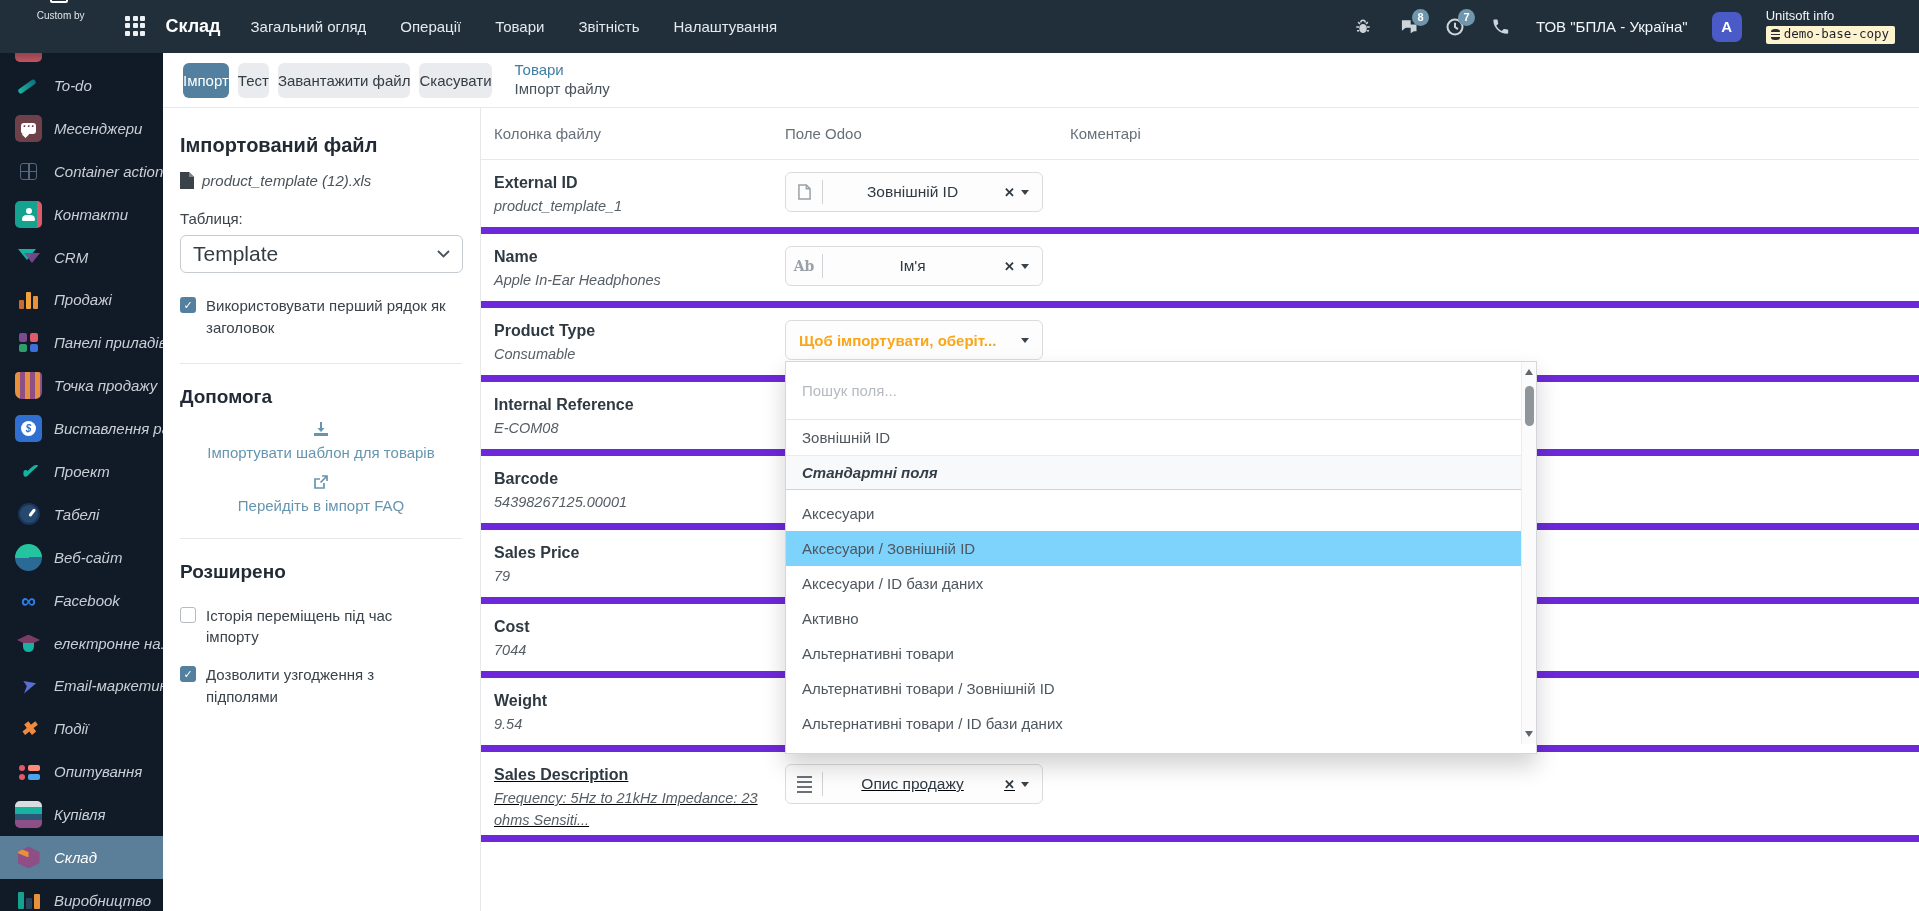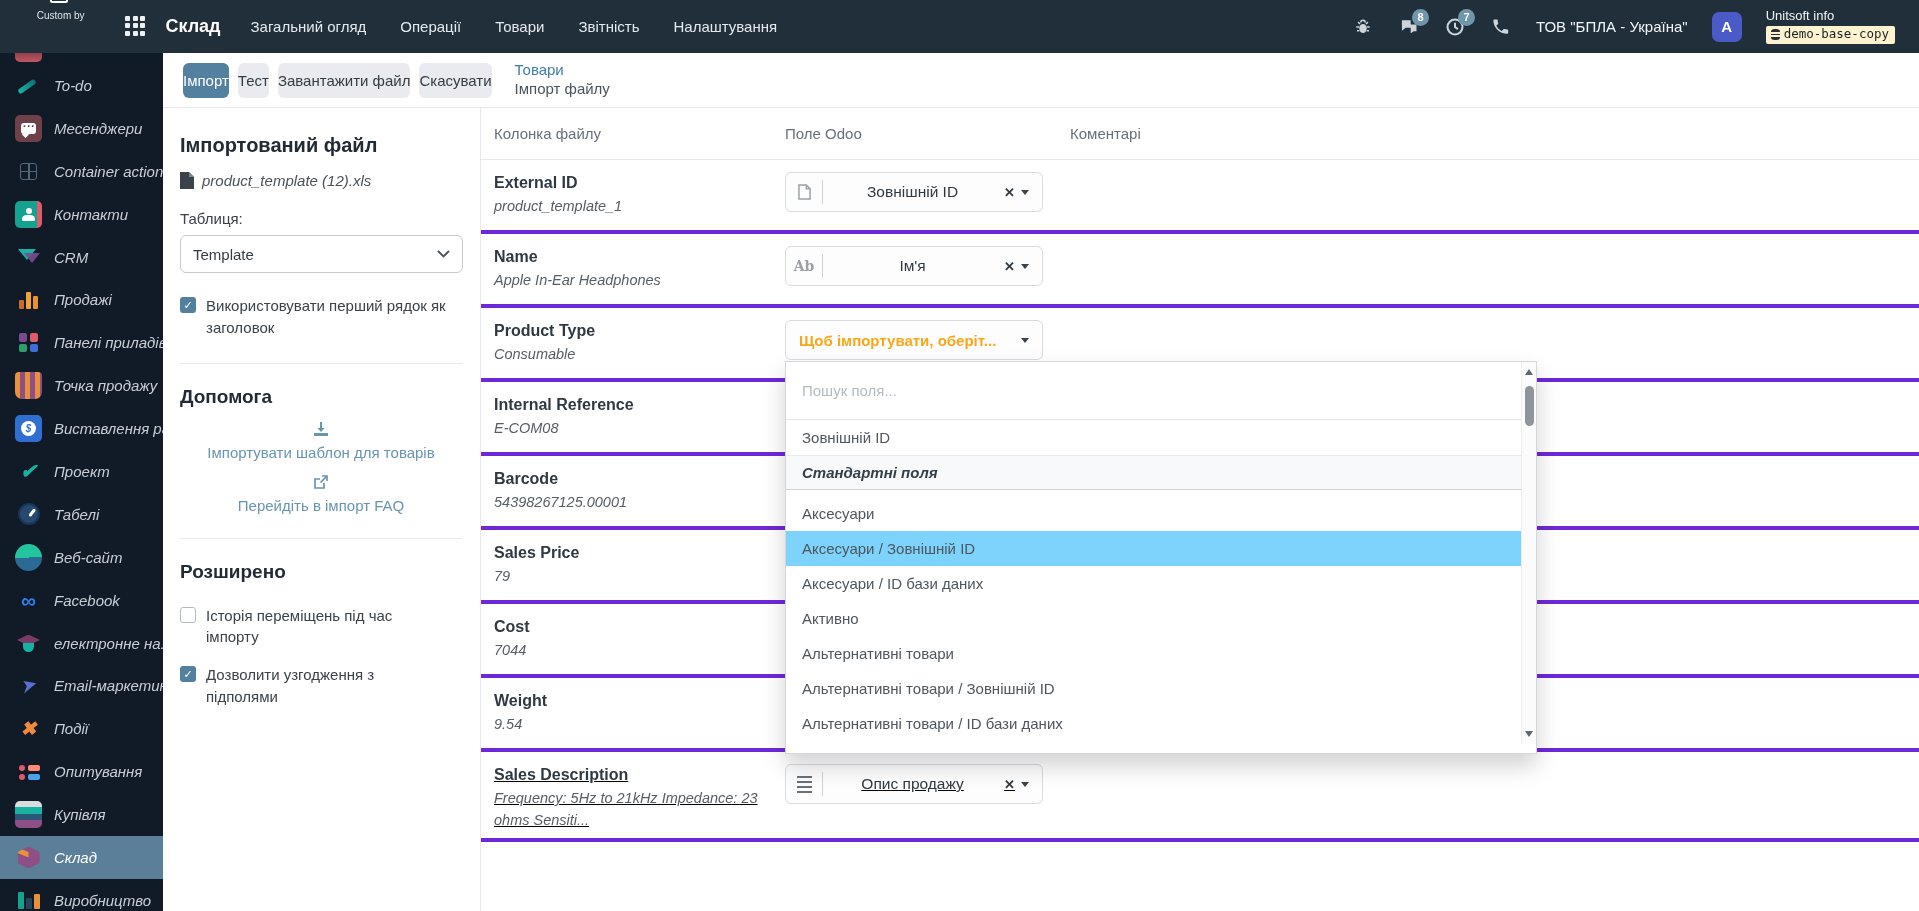--- a/index.html
+++ b/index.html
@@ -95,37 +95,37 @@
   .bc-link { font-size:15px; color:#3f7ea3; cursor:pointer; }
   .bc-cur { font-size:15px; color:#49525a; }
 
   
   .panel { position:absolute; left:0; top:55px; width:318px; bottom:0; border-right:1px solid #e6e8eb; padding:26px 18px 0 17px; }
   .h1 { font-size:20px; font-weight:700; color:#222b35; }
   .filerow { display:flex; align-items:center; gap:8px; margin-top:15px; }
   .filename { font-style:italic; font-size:15px; color:#4a525a; }
   .flabel { font-size:15px; color:#3a424a; margin-top:21px; }
   .select { margin-top:8px; width:283px; height:38px; border:1px solid #c6cbd0; border-radius:6px; background:#fff; display:flex; align-items:center; justify-content:space-between; padding:0 12px; cursor:pointer; }
-  .select span { font-size:15px; color:#343c44; }
+  .select span { font-size:21px; color:#343c44; }
   .cbrow { display:flex; gap:10px; margin-top:22px; }
   .cb { width:16px; height:16px; border-radius:3px; flex:none; margin-top:2px; display:flex; align-items:center; justify-content:center; cursor:pointer; }
   .cb.on { background:#54809f; color:#fff; font-size:11px; }
   .cb.off { background:#fff; border:1px solid #b4bac1; }
   .cbtext { font-size:15px; color:#3a424a; line-height:1.45; max-width:245px; }
   .divider { border:none; border-top:1px solid #e6e8eb; margin:24px 0 0 0; }
   .h2 { font-size:19px; font-weight:700; color:#222b35; margin-top:22px; }
   .hlink { display:flex; align-items:center; gap:8px; margin-top:14px; color:#6795af; font-size:15px; cursor:pointer;flex-direction:column; }
   .cbtext.narrow { max-width:225px; }
 
   
   .table-area { position:absolute; left:318px; top:55px; right:0; bottom:0; }
   .thead { height:52px; display:grid; grid-template-columns:304px 285px 1fr; align-items:center; border-bottom:1px solid #e6e8eb; }
   .thead span { font-size:15px; color:#67707a; }
   .thead span:first-child { padding-left:13px; }
-  .trow { display:grid; grid-template-columns:304px 285px 1fr; border-bottom:4px solid #6d28d9; min-height:74px; }
+  .trow { display:grid; grid-template-columns:304px 285px 1fr; border-bottom:7px solid #6d28d9; min-height:74px; }
   .trow.tall { min-height:90px;text-decoration:underline; }
   .c1 { padding:14px 10px 0 13px; }
   .rlabel { font-size:16px; font-weight:600; color:#2f3942; }
   .rsample { font-size:14.5px; font-style:italic; color:#555d65; margin-top:4px; line-height:1.5; }
   .wbox { margin-top:12px; width:258px; height:40px; border:1px solid #d9dbde; border-radius:6px; background:#fdfdfe; display:flex; align-items:center; cursor:pointer; }
   .wicon { width:36px; display:flex; align-items:center; justify-content:center; color:#9aa1a8; }
   .wsep { width:1px; height:24px; background:#cfd3d7; }
   .wlabel { flex:1; text-align:center; font-size:15.5px; color:#2f3942; }
   .wx { font-size:13px; font-weight:700; color:#2f3942; margin:0 6px 0 2px; cursor:pointer; }
   .caret { width:0; height:0; border-left:4.5px solid transparent; border-right:4.5px solid transparent; border-top:5.5px solid #3a424a; margin-right:13px; cursor:pointer; }

